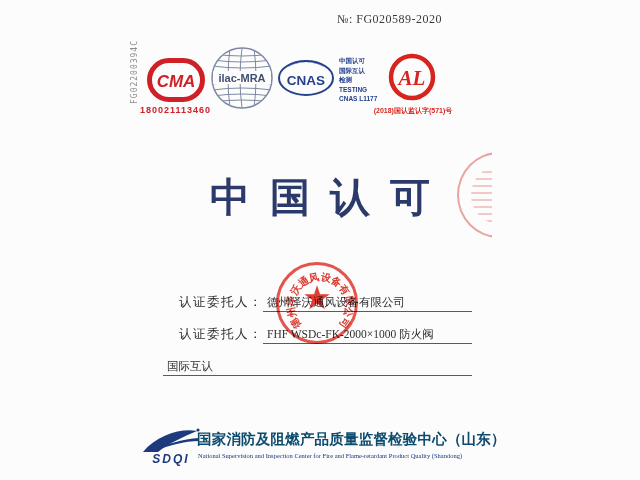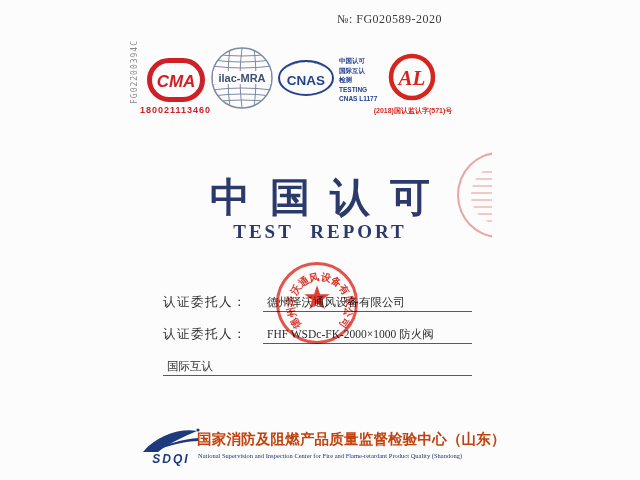--- a/index.html
+++ b/index.html
@@ -50,21 +50,21 @@
   }
   
   .field-row {
     position:absolute; left:163px; width:309px; height:19px;
     display:flex; align-items:flex-end;
   }
   .field-row.r1 { top:293px; }
   .field-row.r2 { top:325px; }
   .field-row.r3 { top:357px; }
   .field-label {
-    display:inline-block; min-width:100px; 
+    display:inline-block; min-width:100px; text-align:right;
     white-space:pre; font-size:12.5px; color:#2e2e2e; letter-spacing:1.5px;
     padding-bottom:1px;
   }
   .field-value {
     flex:1; border-bottom:1.2px solid #5a5a5a;
     font-size:11.5px; color:#2e2e2e; padding:0 2px 1px 4px;
     white-space:nowrap; overflow:visible;
   }
   
   .stamp {
@@ -96,21 +96,21 @@
   }
   
   .footer-logo { position:absolute; left:141px; top:427px; }
   .footer-logo-text {
     position:absolute; left:141px; top:452px; width:60px; text-align:center;
     font-size:12px; font-weight:bold; font-style:italic; color:#1d3a7c;
     letter-spacing:2px; font-family:"Liberation Sans",sans-serif;
   }
   .footer-zh {
     position:absolute; left:197px; top:430px;
-    font-size:14.5px; font-weight:900; color:#c2410c; letter-spacing:0.2px;
+    font-size:14.5px; font-weight:900; color:#0c4a6e; letter-spacing:0.2px;
     font-family:"Liberation Sans","DejaVu Sans",sans-serif;
   }
   .footer-en {
     position:absolute; left:198px; top:452px; width:300px;
     font-size:6.5px; color:#17357d;
     font-family:"Liberation Serif",serif;
   }
 </style>
 </head>
 <body>
@@ -164,21 +164,20 @@
     <div>CNAS L1177</div>
   </div>
 
   <svg class="logo cal-logo" width="50" height="50" viewBox="0 0 50 50">
     <circle cx="25" cy="25" r="21" fill="none" stroke="#d6251f" stroke-width="4.5"></circle>
     <text x="25" y="33" text-anchor="middle" font-size="21" font-weight="bold" font-style="italic" fill="#d6251f" font-family="Liberation Serif, serif">AL</text>
   </svg>
   <div class="cal-caption">(2018)国认监认字(571)号</div>
 
   <div class="title-zh">中国认可</div>
-  <div class="title-en">TEST REPORT</div>
 
   <div class="field-row r1">
     <span class="field-label">认证委托人：</span>
     <span class="field-value">德州泽沃通风设备有限公司</span>
   </div>
   <div class="field-row r2">
     <span class="field-label">认证委托人：</span>
     <span class="field-value">FHF WSDc-FK-2000×1000 防火阀</span>
   </div>
   <div class="field-row r3">

